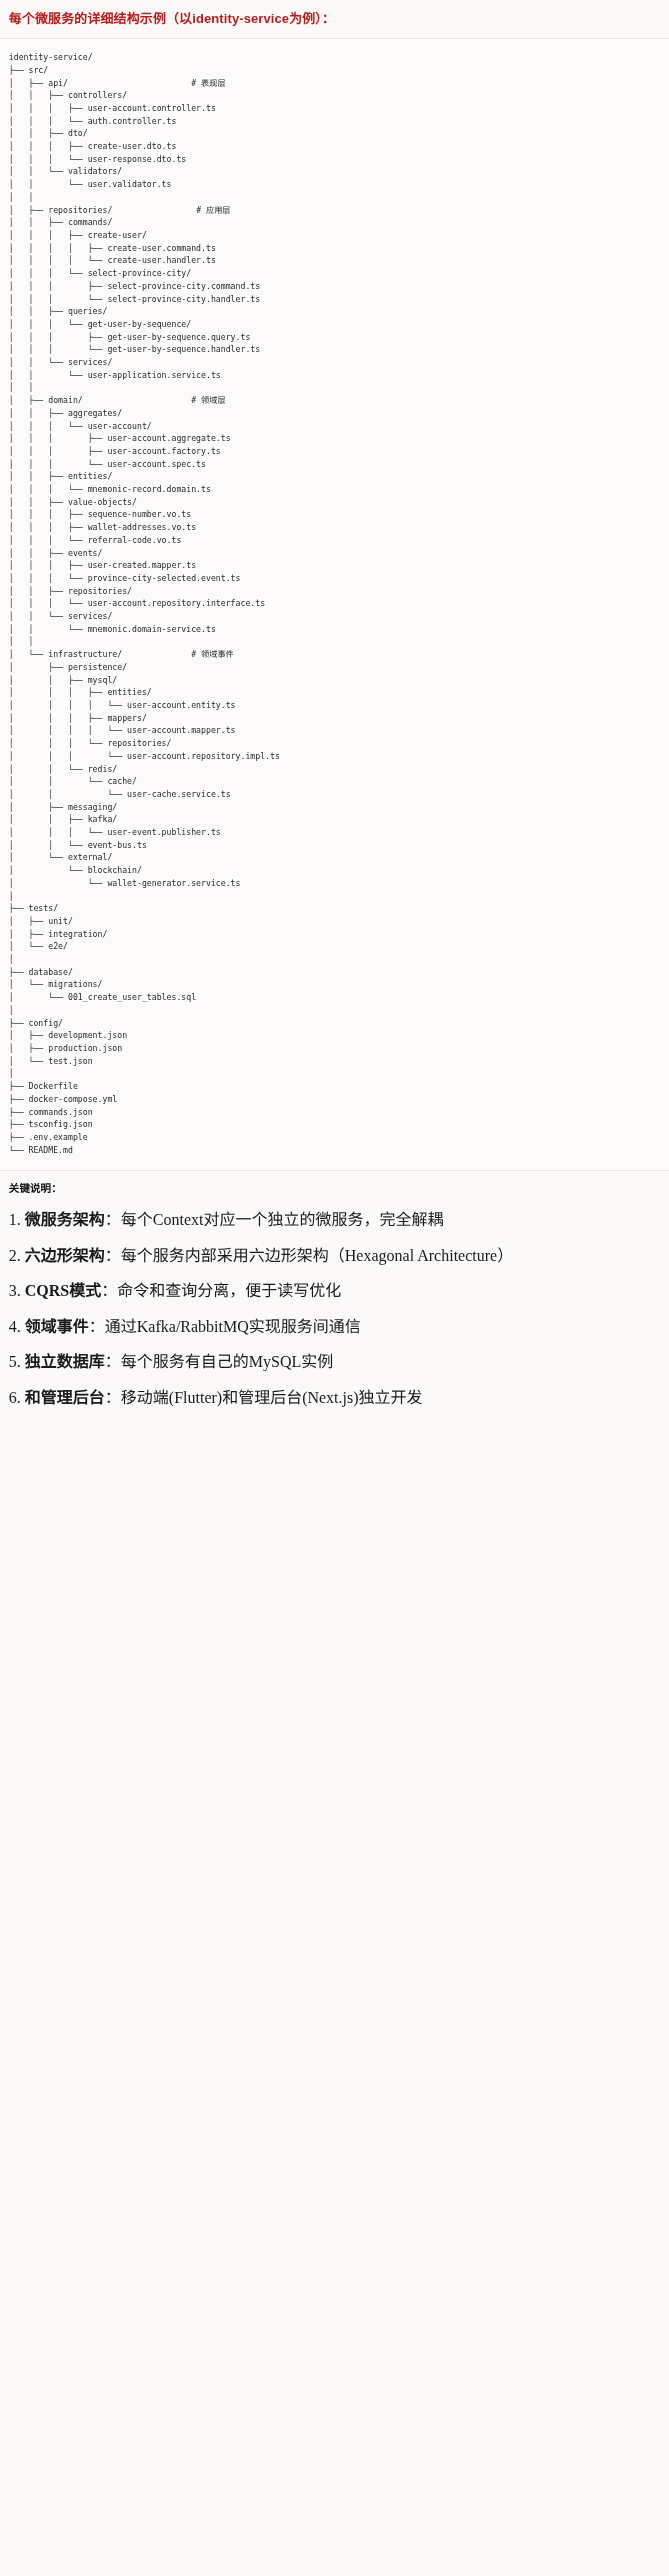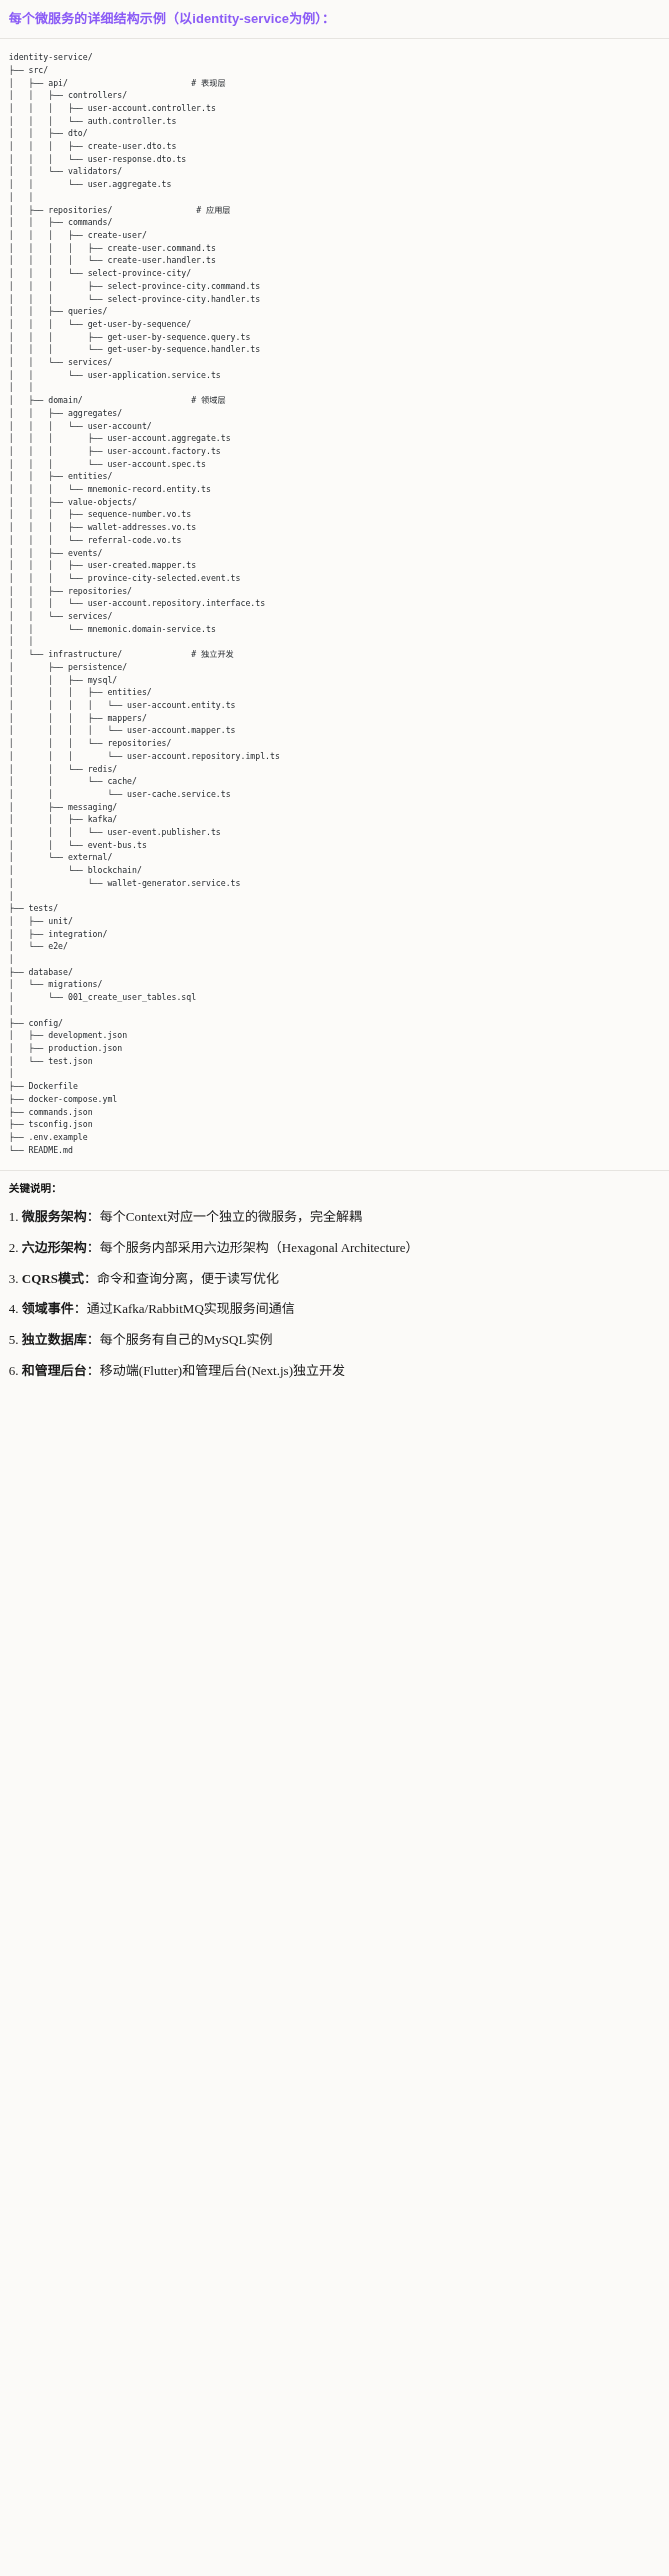--- a/index.html
+++ b/index.html
@@ -20,21 +20,21 @@
     box-sizing: border-box;
     background: #fbfaf8;
   }
 
   
   .section-heading {
     font-family: "Liberation Sans", "DejaVu Sans", sans-serif;
     font-weight: bold;
     font-size: 13px;
     line-height: 1.45;
-    color: #8b5cf6;
+    color: #b91c1c;
     padding: 10px 8.8px 8.8px 8.8px;
     margin: 0;
     letter-spacing: 0.1px;
   }
 
   .rule {
     border: 0;
     border-top: 0.6px solid #e6e4e0;
     margin: 0;
     height: 0;
@@ -71,21 +71,21 @@
     margin: 0 0 8.8px 0;
   }
   ol.notes-list {
     margin: 0;
     padding: 0;
     list-style: none;
     counter-reset: noteidx;
   }
   ol.notes-list > li {
     counter-increment: noteidx;
-    font-size: 13px;
+    font-size: 16px;
     line-height: 1.6;
     margin: 0 0 10px 0;
     color: #1a1a1a;
   }
   ol.notes-list > li::before {
     content: counter(noteidx) ". ";
   }
   ol.notes-list > li .lbl {
     font-weight: bold;
   }
@@ -108,21 +108,21 @@
   <pre class="code-block" id="tree-block"><span><span>identity-service/</span></span>
 <span><span>├── src/</span></span>
 <span><span>│   ├── api/</span><span>                         </span><span class="cmt"># 表现层</span></span>
 <span><span>│   │   ├── controllers/</span></span>
 <span><span>│   │   │   ├── user-account.controller.ts</span></span>
 <span><span>│   │   │   └── auth.controller.ts</span></span>
 <span><span>│   │   ├── dto/</span></span>
 <span><span>│   │   │   ├── create-user.dto.ts</span></span>
 <span><span>│   │   │   └── user-response.dto.ts</span></span>
 <span><span>│   │   └── validators/</span></span>
-<span><span>│   │       └── user.aggregate.ts</span></span>
+<span><span>│   │       └── user.validator.ts</span></span>
 <span><span>│   │</span></span>
 <span><span>│   ├── repositories/</span><span>                 </span><span class="cmt"># 应用层</span></span>
 <span><span>│   │   ├── commands/</span></span>
 <span><span>│   │   │   ├── create-user/</span></span>
 <span><span>│   │   │   │   ├── create-user.command.ts</span></span>
 <span><span>│   │   │   │   └── create-user.handler.ts</span></span>
 <span><span>│   │   │   └── select-province-city/</span></span>
 <span><span>│   │   │       ├── select-province-city.command.ts</span></span>
 <span><span>│   │   │       └── select-province-city.handler.ts</span></span>
 <span><span>│   │   ├── queries/</span></span>
@@ -132,34 +132,34 @@
 <span><span>│   │   └── services/</span></span>
 <span><span>│   │       └── user-application.service.ts</span></span>
 <span><span>│   │</span></span>
 <span><span>│   ├── domain/</span><span>                      </span><span class="cmt"># 领域层</span></span>
 <span><span>│   │   ├── aggregates/</span></span>
 <span><span>│   │   │   └── user-account/</span></span>
 <span><span>│   │   │       ├── user-account.aggregate.ts</span></span>
 <span><span>│   │   │       ├── user-account.factory.ts</span></span>
 <span><span>│   │   │       └── user-account.spec.ts</span></span>
 <span><span>│   │   ├── entities/</span></span>
-<span><span>│   │   │   └── mnemonic-record.entity.ts</span></span>
+<span><span>│   │   │   └── mnemonic-record.domain.ts</span></span>
 <span><span>│   │   ├── value-objects/</span></span>
 <span><span>│   │   │   ├── sequence-number.vo.ts</span></span>
 <span><span>│   │   │   ├── wallet-addresses.vo.ts</span></span>
 <span><span>│   │   │   └── referral-code.vo.ts</span></span>
 <span><span>│   │   ├── events/</span></span>
 <span><span>│   │   │   ├── user-created.mapper.ts</span></span>
 <span><span>│   │   │   └── province-city-selected.event.ts</span></span>
 <span><span>│   │   ├── repositories/</span></span>
 <span><span>│   │   │   └── user-account.repository.interface.ts</span></span>
 <span><span>│   │   └── services/</span></span>
 <span><span>│   │       └── mnemonic.domain-service.ts</span></span>
 <span><span>│   │</span></span>
-<span><span>│   └── infrastructure/</span><span>              </span><span class="cmt"># 独立开发</span></span>
+<span><span>│   └── infrastructure/</span><span>              </span><span class="cmt"># 领域事件</span></span>
 <span><span>│       ├── persistence/</span></span>
 <span><span>│       │   ├── mysql/</span></span>
 <span><span>│       │   │   ├── entities/</span></span>
 <span><span>│       │   │   │   └── user-account.entity.ts</span></span>
 <span><span>│       │   │   ├── mappers/</span></span>
 <span><span>│       │   │   │   └── user-account.mapper.ts</span></span>
 <span><span>│       │   │   └── repositories/</span></span>
 <span><span>│       │   │       └── user-account.repository.impl.ts</span></span>
 <span><span>│       │   └── redis/</span></span>
 <span><span>│       │       └── cache/</span></span>

